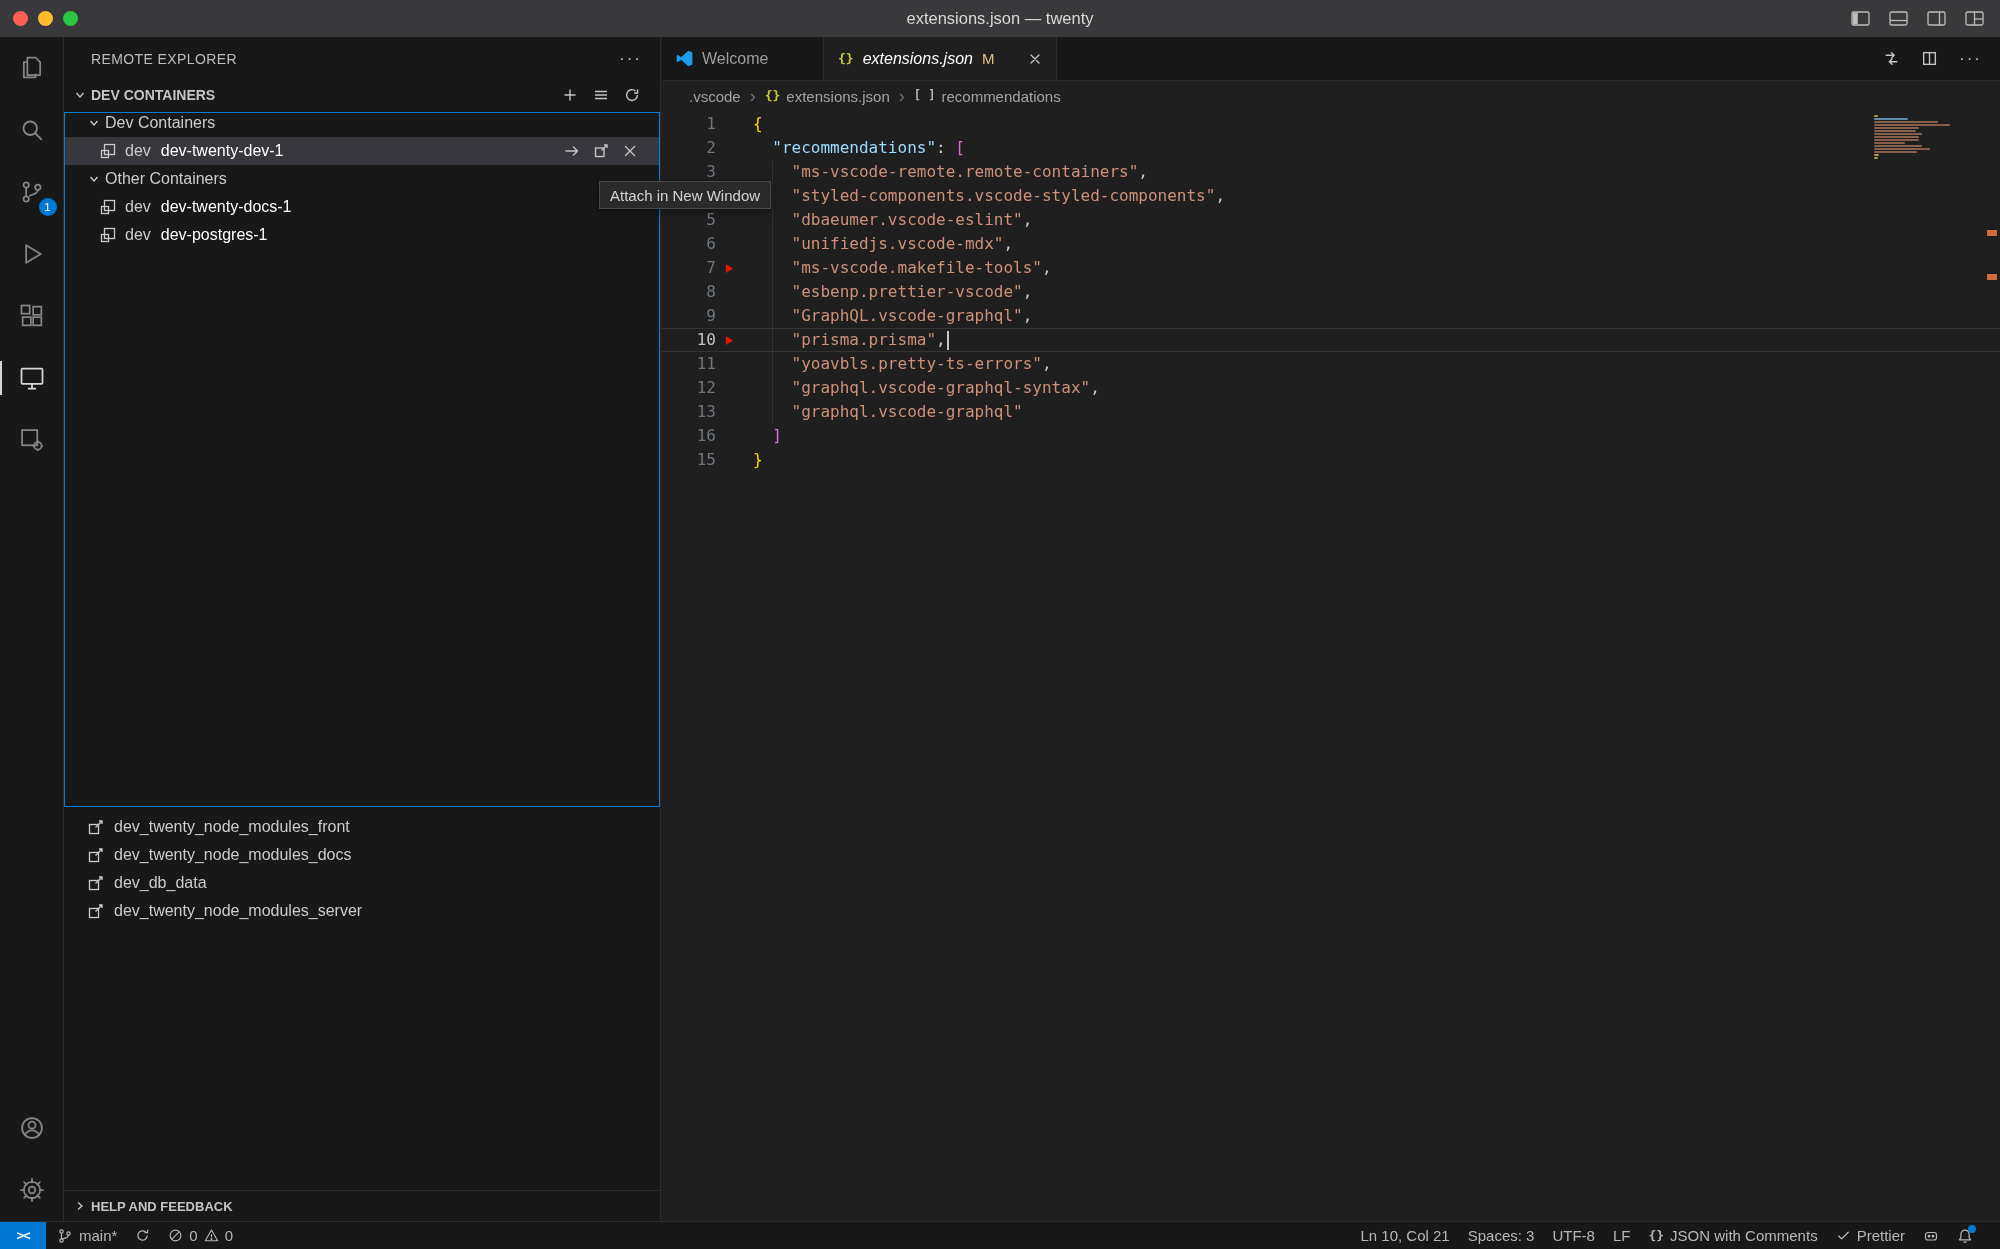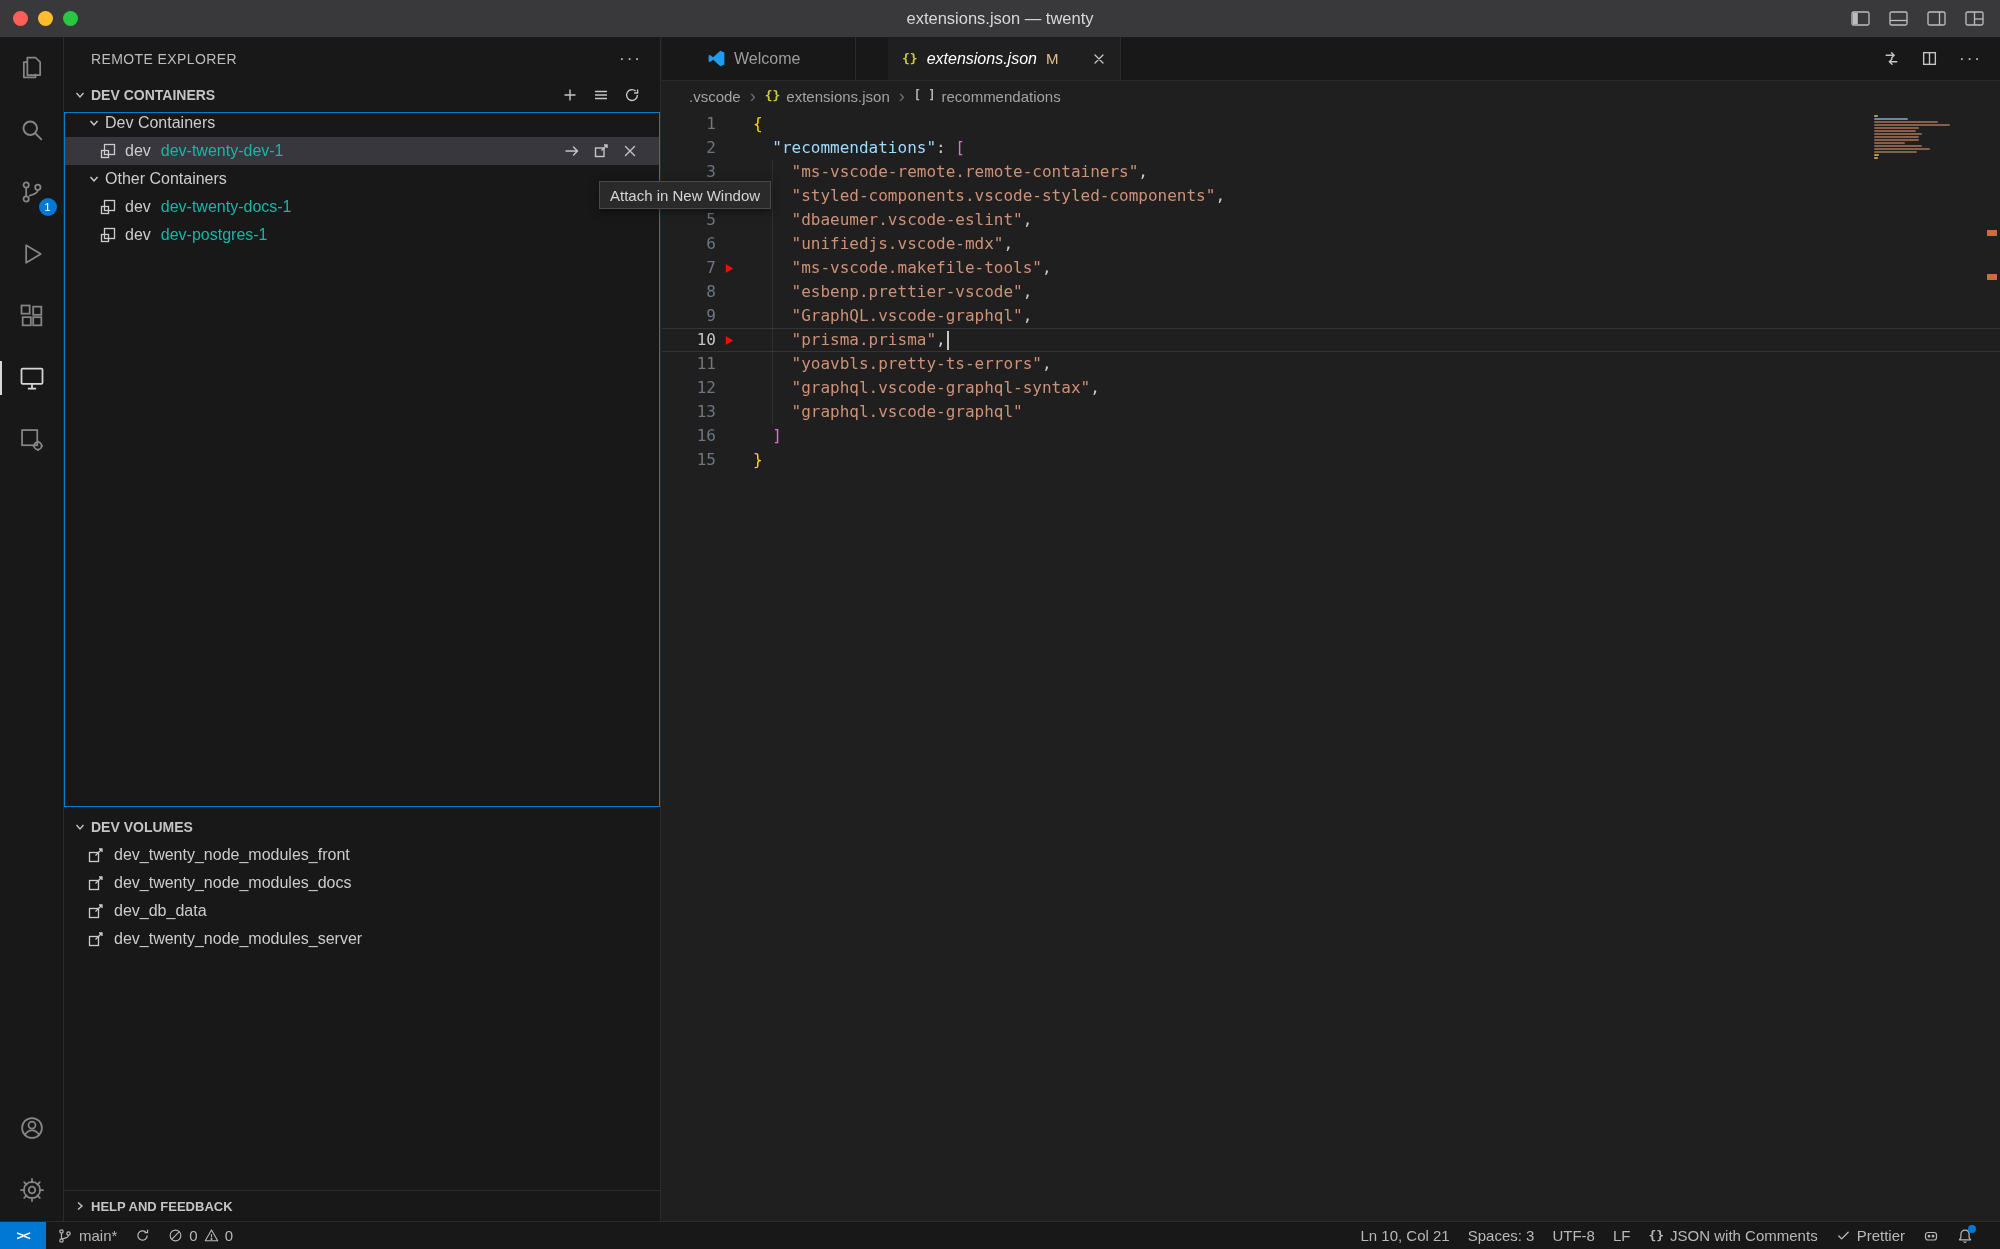--- a/index.html
+++ b/index.html
@@ -27,36 +27,36 @@
   .sidebar { position:absolute; left:64px; top:37px; width:597px; bottom:28px; background:#181818; border-right:1px solid #2b2b2b; font-size:16px;text-align:right; }
   .sb-header { height:44px; display:flex; align-items:center; padding:0 18px 0 27px; }
   .sb-title { font-size:14px; color:#bdbdbd; letter-spacing:.4px; }
   .more-dots { margin-left:auto; font-size:17px; letter-spacing:2px; color:#c5c5c5; cursor:pointer; }
   .section-header { height:28px; display:flex; align-items:center; padding-left:10px; gap:5px; font-size:14px; font-weight:700; color:#c5c5c5; }
   .section-actions { margin-left:auto; display:flex; gap:15px; padding-right:20px; color:#c5c5c5; }
   .section-actions .act { cursor:pointer; }
   .tree-row { height:28px; display:flex; align-items:center; color:#cccccc; }
   .group-row { padding-left:24px; gap:5px; }
   .item-row { padding-left:35px; gap:8px; }
-  .item-row .desc { color:#14b8a6; margin-left:2px; }
+  .item-row .desc { color:#ffffff; margin-left:2px; }
   .item-row.selected { background:#37373d; }
   .row-actions { margin-left:auto; display:flex; gap:13px; padding-right:22px; color:#c5c5c5; }
   .row-actions .act { cursor:pointer; }
   .focus-ring { position:absolute; left:0; top:75px; width:596px; height:695px; border:1px solid #007fd4; pointer-events:none; }
   .volumes { position:absolute; top:776px; left:0; right:0; }
   .vol-row { height:28px; display:flex; align-items:center; padding-left:23px; gap:9px; }
   .help-row { position:absolute; bottom:0; left:0; right:0; height:31px; display:flex; align-items:center; padding-left:10px; gap:5px; font-size:13px; font-weight:700; color:#c5c5c5; border-top:1px solid #2b2b2b; }
 
   
   .tooltip { position:absolute; left:599px; top:181px; height:28px; background:#2a2a2b; border:1px solid #4a4a4a; color:#d4d4d4; font-size:15px; display:flex; align-items:center; padding:0 10px; z-index:60; box-shadow:0 2px 8px rgba(0,0,0,.5); }
 
   
   .editor { position:absolute; left:662px; top:37px; right:0; bottom:28px; background:#1f1f1f; }
   .tabbar { height:44px; background:#181818; display:flex; border-bottom:1px solid #2b2b2b; }
-  .tab { display:flex; align-items:center; gap:9px; padding:0 14px; border-right:1px solid #2b2b2b; font-size:16px; cursor:pointer;margin-left:32px; }
+  .tab { display:flex; align-items:center; gap:9px; padding:0 14px; border-right:1px solid #2b2b2b; font-size:16px; cursor:pointer; }
   .tab.inactive { color:#9d9d9d; width:162px; background:#181818; }
   .tab.active { background:#1f1f1f; color:#ffffff; width:233px; }
   .tab.active .fname { font-style:italic; }
   .json-glyph { color:#cbcb41; font-family:"DejaVu Sans Mono",monospace; font-size:13px; font-weight:bold; }
   .array-glyph { color:#b5b5b5; font-family:"DejaVu Sans Mono",monospace; font-size:12px; font-weight:bold; }
   .mod-badge { color:#e2c08d; font-size:15px; }
   .tab-close { margin-left:auto; color:#c5c5c5; }
   .tab-actions { margin-left:auto; display:flex; align-items:center; gap:21px; padding-right:18px; color:#c5c5c5; }
   .tab-actions .act { cursor:pointer; }
 
@@ -288,28 +288,20 @@
           <rect x="2.5" y="8.5" width="7" height="7"></rect>
         </svg>
       </span>
     <span>dev</span>
     <span class="desc">dev-postgres-1</span>
   </div>
 
   <div class="focus-ring"></div>
 
   <div class="volumes">
-    <div class="section-header">
-      <span>
-          <svg width="12" height="12" viewBox="0 0 12 12" fill="none" stroke="currentColor" stroke-width="1.4">
-            <path d="M2.5 4l3.5 4 3.5-4"></path>
-          </svg>
-        </span>
-      <span>DEV VOLUMES</span>
-    </div>
     <div class="tree-row vol-row">
       <span>
           <svg width="18" height="18" viewBox="0 0 18 18" fill="none" stroke="currentColor" stroke-width="1.3">
             <rect x="2.5" y="6.5" width="9" height="9"></rect>
             <path d="M8.5 9.5 15 3M15 6V3h-3"></path>
           </svg>
         </span>
       <span>dev_twenty_node_modules_front</span>
     </div>
     <div class="tree-row vol-row">

